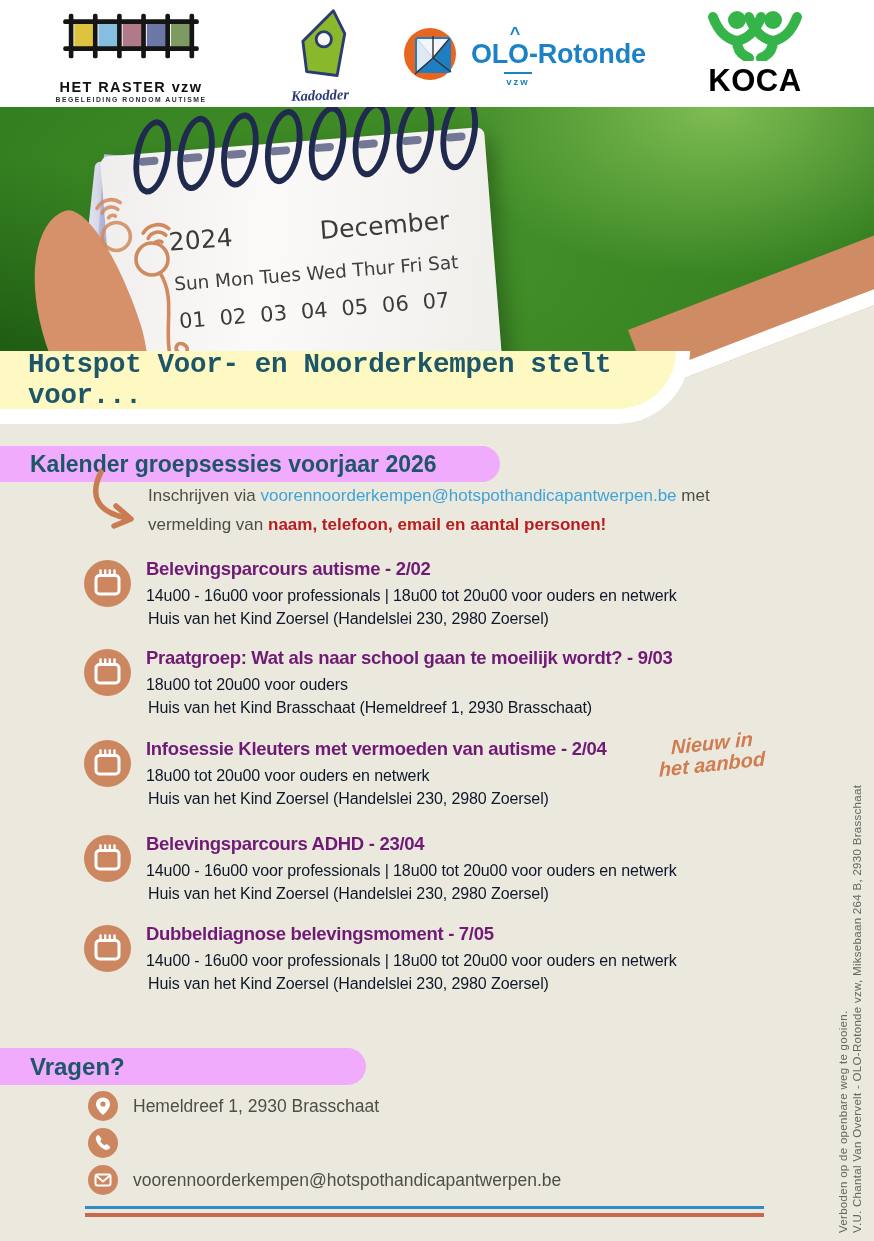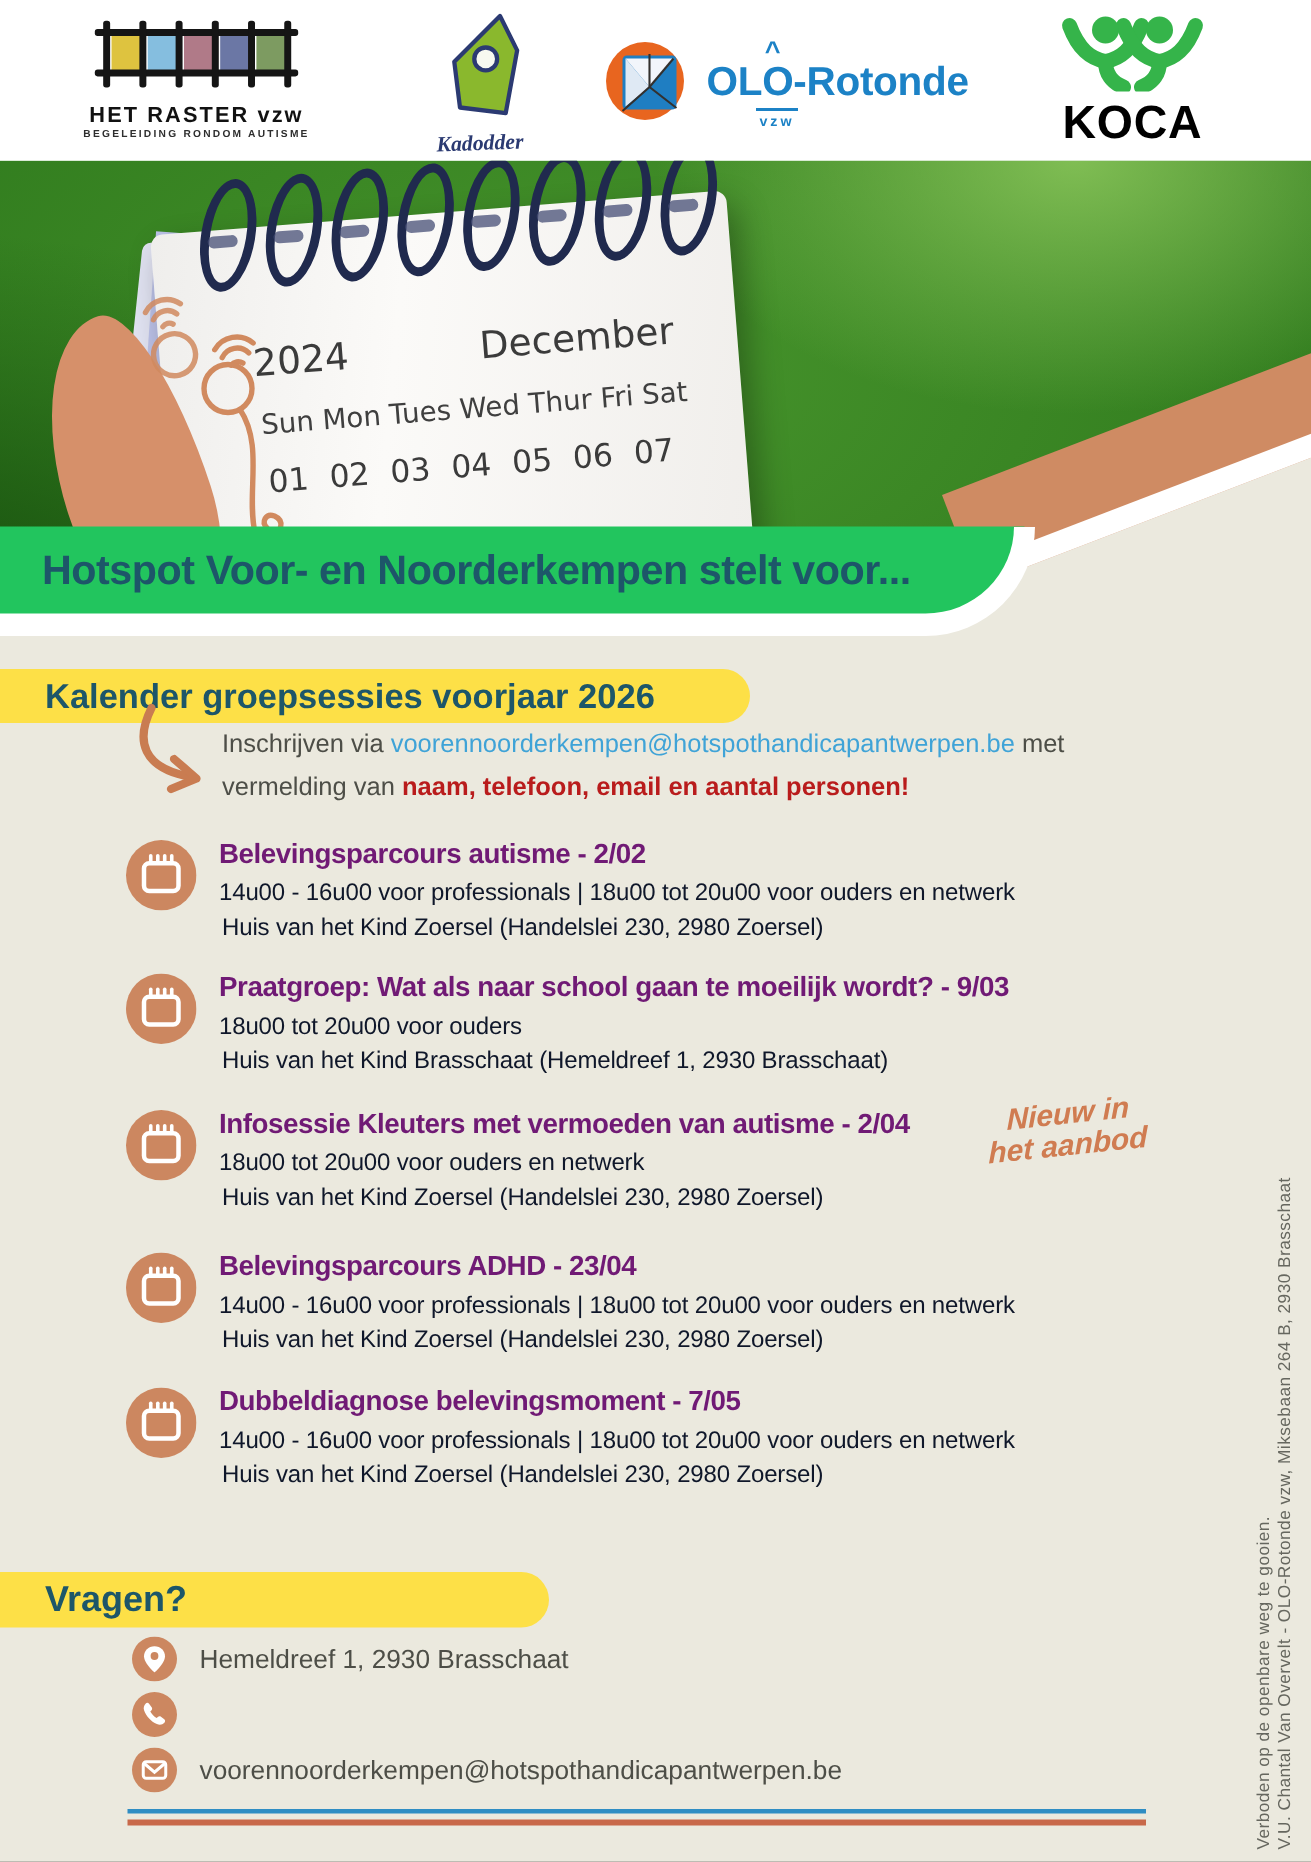--- a/index.html
+++ b/index.html
@@ -3,21 +3,21 @@
 <meta charset="utf-8">
 <style>
   html,body{margin:0;padding:0;background:#9a9a92;}
   .page{position:relative;width:874px;height:1241px;background:#ebe9de;overflow:hidden;
         font-family:"Liberation Sans",sans-serif;-webkit-font-smoothing:antialiased;}
 
   
   .logobar{position:absolute;left:0;top:0;width:874px;height:107px;background:#ffffff;
            border-bottom:3px solid #e6f3e2;}
   .l-raster{position:absolute;left:50px;top:11px;width:162px;text-align:center;}
-  .raster-title{font-size:14.5px;font-weight:800;color:#111;letter-spacing:1.4px;margin-top:1px;}
+  .raster-title{font-size:14.5px;font-weight:800;color:#111;letter-spacing:1.4px;margin-top:12px;}
   .raster-sub{font-size:6.8px;font-weight:700;color:#2e2e2e;letter-spacing:1.5px;margin-top:1px;}
   .l-kadodder{position:absolute;left:274px;top:5px;width:92px;text-align:center;}
   .kadodder-label{font-family:"Liberation Serif",serif;font-style:italic;font-weight:700;
                   font-size:14.5px;color:#2b3a72;transform:rotate(-2deg);margin-top:-2px;}
   .l-olo{position:absolute;left:402px;top:23px;display:flex;align-items:center;gap:9px;height:62px;}
   .olo-text{position:relative;color:#1c82c6;font-weight:700;font-size:27px;letter-spacing:-0.2px;}
   .olo-caret{position:absolute;left:34px;top:-15px;width:20px;text-align:center;
              font-size:18px;font-weight:700;color:#1c82c6;}
   .olo-vzw{position:absolute;left:33px;top:33px;width:28px;text-align:center;font-size:9.5px;
            font-weight:700;letter-spacing:2px;color:#1c82c6;border-top:2.5px solid #1c82c6;padding-top:2px;}
@@ -51,27 +51,27 @@
   .cal-dates{display:flex;justify-content:space-between;padding:15px 48px 0 66px;
              font-size:21px;color:#3b3b3b;font-family:"DejaVu Sans",sans-serif;}
   .blob{position:absolute;left:40px;top:102px;width:96px;height:218px;background:#d6906a;
         border-radius:62% 38% 52% 48% / 55% 60% 40% 45%;transform:rotate(-18deg);}
   .fig-svg{position:absolute;left:84px;top:72px;width:120px;height:230px;}
 
   .diag-stripe{position:absolute;left:628px;top:330px;width:370px;height:50px;background:#cf8b63;
                border-bottom:15px solid #ffffff;transform:rotate(-21deg);transform-origin:0 0;}
 
   
-  .hero{position:absolute;left:0;top:351px;width:648px;height:58px;background:#22c55e;
+  .hero{position:absolute;left:0;top:351px;width:648px;height:58px;background:#fef9c3;
         border-right:14px solid #fff;border-bottom:15px solid #fff;border-radius:0 0 74px 0;
-        display:flex;align-items:center;padding-left:28px;}
+        display:flex;align-items:center;padding-left:28px;font-family:Liberation Mono, monospace;}
   .hero-title{font-size:27.5px;font-weight:700;color:#1d5669;letter-spacing:-0.3px;}
 
   
-  .pill{position:absolute;left:0;background:#fde047;display:flex;align-items:center;
+  .pill{position:absolute;left:0;background:#f0abfc;display:flex;align-items:center;
         padding-left:30px;color:#1d5669;font-weight:700;}
   .pill-kal{top:446px;width:470px;height:36px;border-radius:0 18px 18px 0;font-size:23px;}
   .pill-vragen{top:1048px;width:336px;height:37px;border-radius:0 19px 19px 0;font-size:24px;}
 
   .arrow-svg{position:absolute;left:86px;top:468px;width:58px;height:62px;}
   .intro{position:absolute;left:148px;top:481px;width:680px;font-size:17px;line-height:29px;color:#4d4e47;}
   .intro-line{white-space:nowrap;}
   .link{color:#3fa3d7;text-decoration:none;}
   .intro-bold{font-weight:700;color:#b91c1c;}
 

